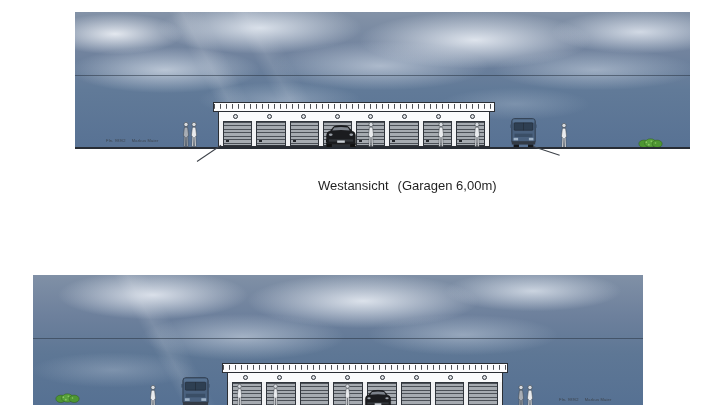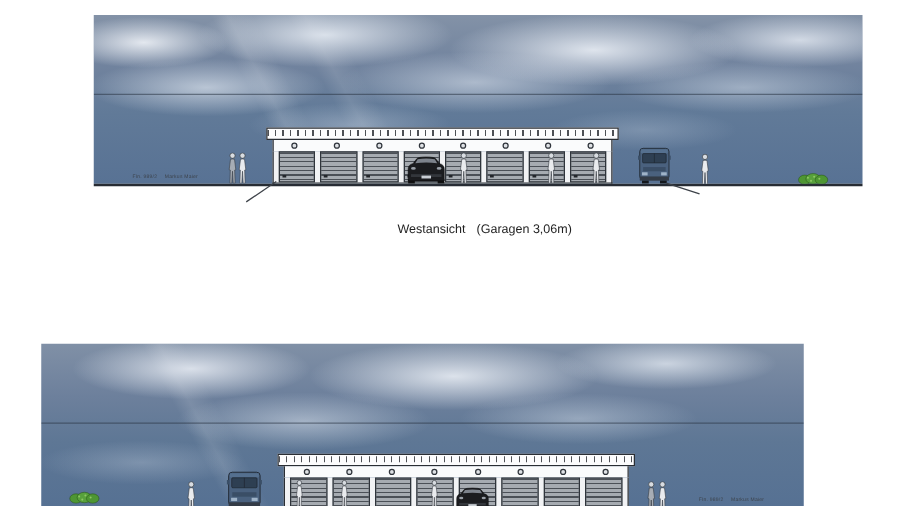--- a/index.html
+++ b/index.html
@@ -67,21 +67,21 @@
   .person-fig.dark{color:#a7adb5;}
   .car-fig{width:32px;height:23px;}
   .truck-fig{width:27px;height:30px;}
   .bush-fig{width:25px;height:10px;}
   .in-building{z-index:4;}
 
   
   .leader{position:absolute;height:1px;background:#3c4148;transform-origin:left center;z-index:5;}
   .leader.l1{left:197px;top:161px;width:29px;transform:rotate(-34deg);}
   .leader.l2{left:533px;top:146px;width:28px;transform:rotate(18deg);}
-  .caption{position:absolute;left:318px;top:178px;font-size:10px;color:#1f1f1f;
+  .caption{position:absolute;left:318px;top:178px;font-size:13px;color:#1f1f1f;
     display:flex;gap:9px;white-space:nowrap;z-index:6;}
   .plot-label{position:absolute;font-size:4px;color:#3c434c;display:flex;gap:6px;
     white-space:nowrap;letter-spacing:.2px;z-index:6;}
   .photo.top .plot-label{left:31px;top:126px;}
   .photo.bottom .plot-label{left:526px;top:122px;}
 </style>
 </head>
 <body>
 
 <div class="sheet">
@@ -210,21 +210,21 @@
           <circle cx="13" cy="8" r="1" fill="#8cc763"></circle>
         </svg>
       </span>
   </div>
 
   <div class="leader l1"></div>
   <div class="leader l2"></div>
 
   <div class="caption">
     <span>Westansicht</span>
-    <span>(Garagen 3,06m)</span>
+    <span>(Garagen 6,00m)</span>
   </div>
 
   <div class="photo bottom">
     <div class="horizon"></div>
 
     <span class="fig bush-fig" style="left:22px;top:118px;">
         <svg viewBox="0 0 30 12" preserveAspectRatio="none">
           <ellipse cx="7" cy="7" rx="6" ry="4.5" fill="#4e9633" stroke="#275317" stroke-width="0.5"></ellipse>
           <ellipse cx="15" cy="6" rx="7" ry="5" fill="#58a13c" stroke="#275317" stroke-width="0.5"></ellipse>
           <ellipse cx="23" cy="7" rx="6" ry="4.5" fill="#4e9633" stroke="#275317" stroke-width="0.5"></ellipse>

